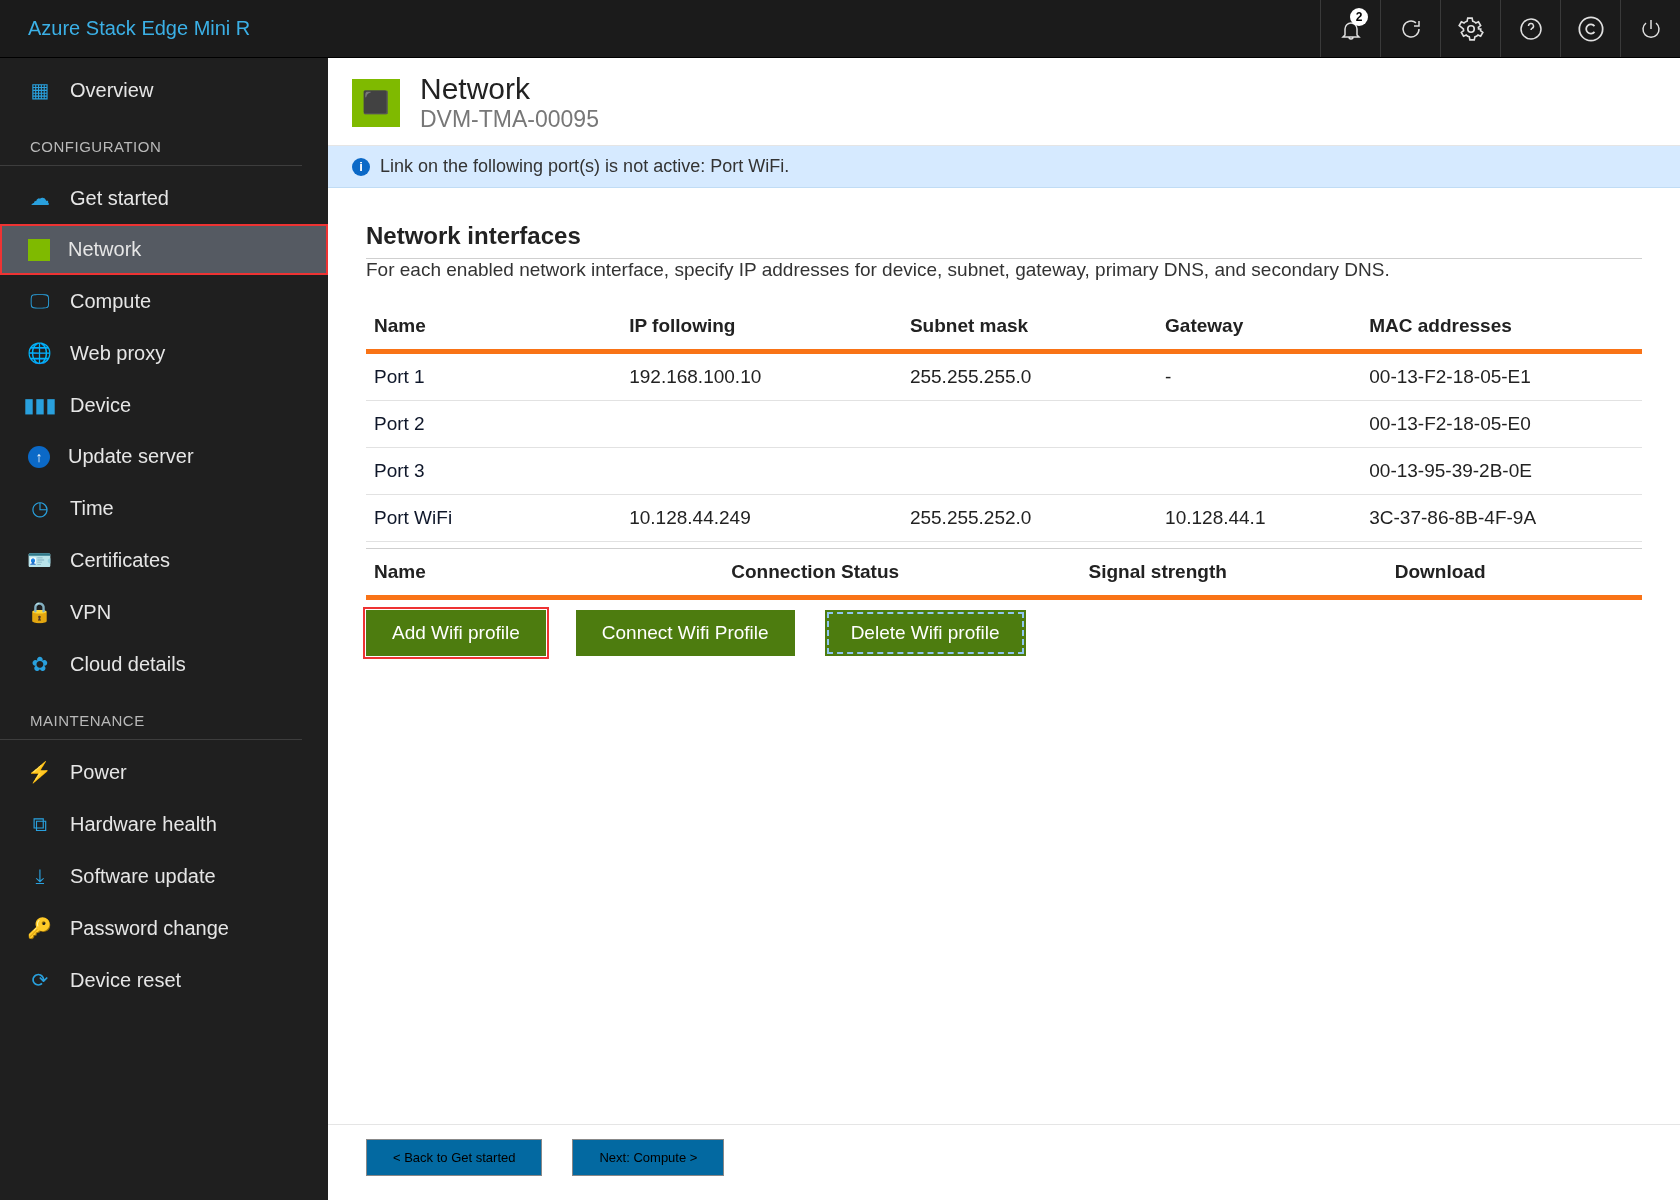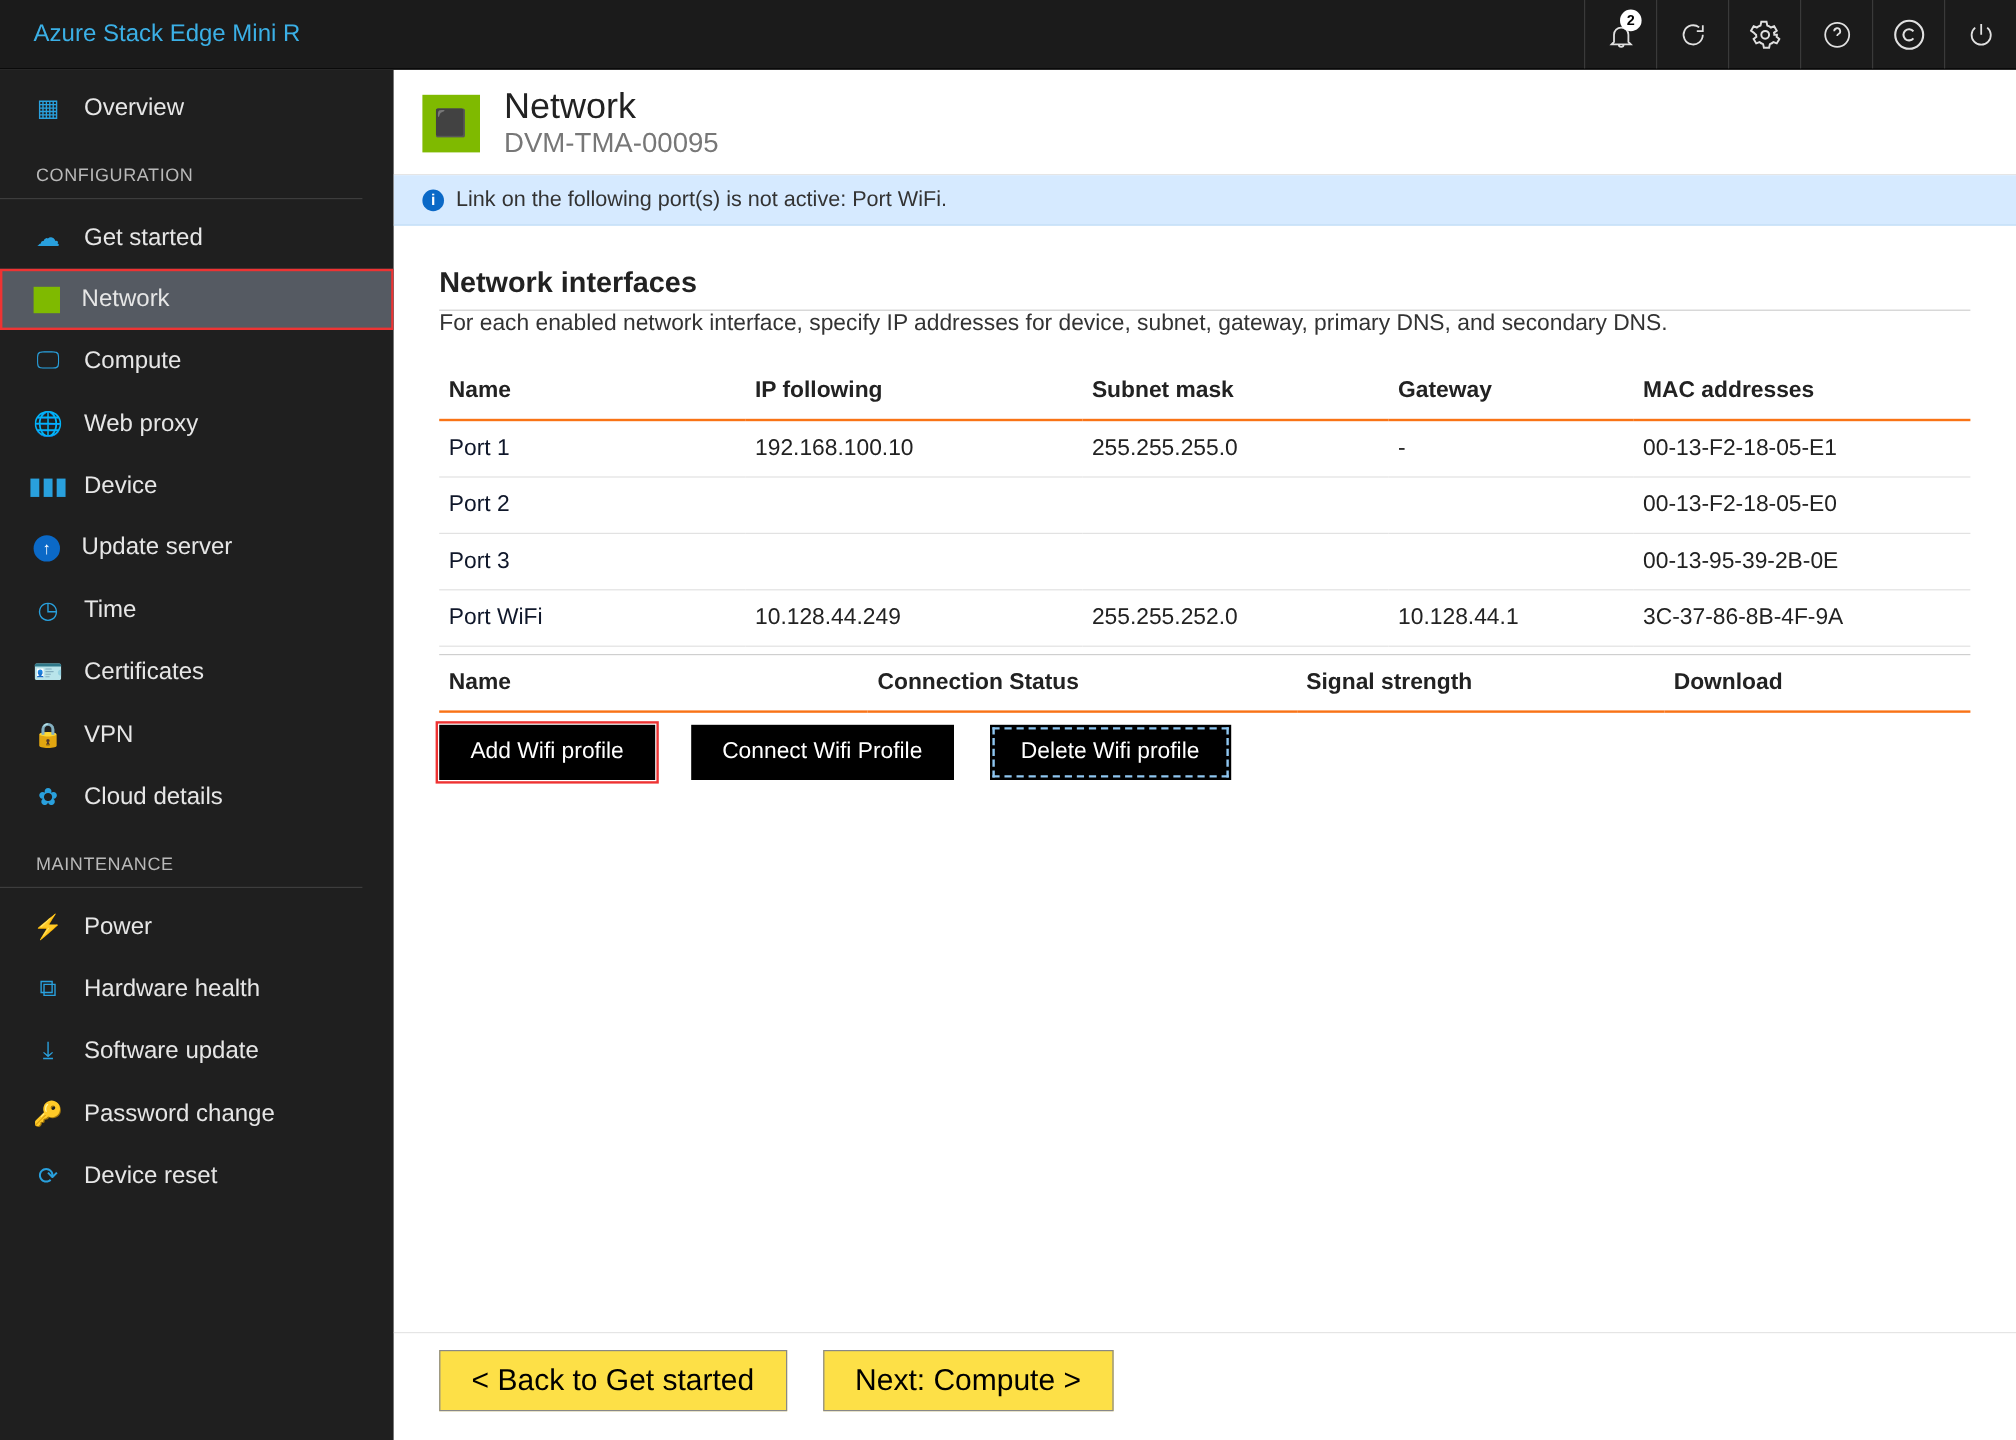--- a/index.html
+++ b/index.html
@@ -22,29 +22,29 @@
   .page-logo { width:48px; height:48px; background:#7fba00; display:flex; align-items:center; justify-content:center; }
   .page-title { font-size:30px; color:#222; font-weight:400; }
   .page-sub { font-size:23px; color:#777; }
   .info-banner { background:#d6eaff; padding:10px 24px; color:#333; font-size:18px; display:flex; align-items:center; gap:10px; border-bottom:1px solid #c0dcf5; }
   .info-banner .info-i { width:18px; height:18px; border-radius:50%; background:#0b69c7; color:#fff; font-weight:700; font-size:13px; display:flex; align-items:center; justify-content:center; }
   .content { padding:18px 38px 10px 38px; overflow:auto; flex:1; }
   h2 { font-size:24px; font-weight:600; color:#222; margin-top:16px; margin-bottom:8px; }
   .desc { font-size:19px; color:#333; margin-bottom:22px; }
   hr.sec { border:none; border-top:1px solid #cfcfcf; margin:6px 0 0 0; }
   table { width:100%; border-collapse:collapse; font-size:19px; }
-  th { text-align:left; font-weight:600; color:#222; padding:12px 8px; border-bottom:2px solid #f97316; }
+  th { text-align:left; font-weight:600; color:#222; padding:12px 8px; border-bottom:5px solid #f97316; }
   td { padding:12px 8px; border-bottom:1px solid #e2e2e2; color:#222; }
   td a { color:#0f172a; text-decoration:none; }
   .btn-row { display:flex; gap:30px; margin:10px 0 30px 0; }
-  .btn { background:#000000; color:#fff; border:none; font-size:19px; padding:12px 26px; cursor:pointer; }
+  .btn { background:#4d7c0f; color:#fff; border:none; font-size:19px; padding:12px 26px; cursor:pointer; }
   .btn.dashed { outline:2px dashed #8fc6f0; outline-offset:-4px; }
   .btn.redbox { outline:2px solid #e33; outline-offset:1px; }
   .footer-nav { padding:14px 38px 24px 38px; border-top:1px solid #e5e5e5; display:flex; gap:30px; }
-  .nav-btn { background:#fde047; border:1px solid #888; padding:10px 26px; font-size:25px; cursor:pointer; }
+  .nav-btn { background:#0369a1; border:1px solid #888; padding:10px 26px; font-size:13px; cursor:pointer; }
   .col-name{width:20%} .col-ip{width:22%} .col-subnet{width:20%} .col-gw{width:16%} .col-mac{width:22%}
   .wcol-name{width:28%} .wcol-cs{width:28%} .wcol-ss{width:24%} .wcol-dl{width:20%}
 </style>
 </head>
 <body>
 
 <div class="topbar">
   <div class="brand">Azure Stack Edge Mini R</div>
   <div class="top-icons">
     <div class="top-icon">

